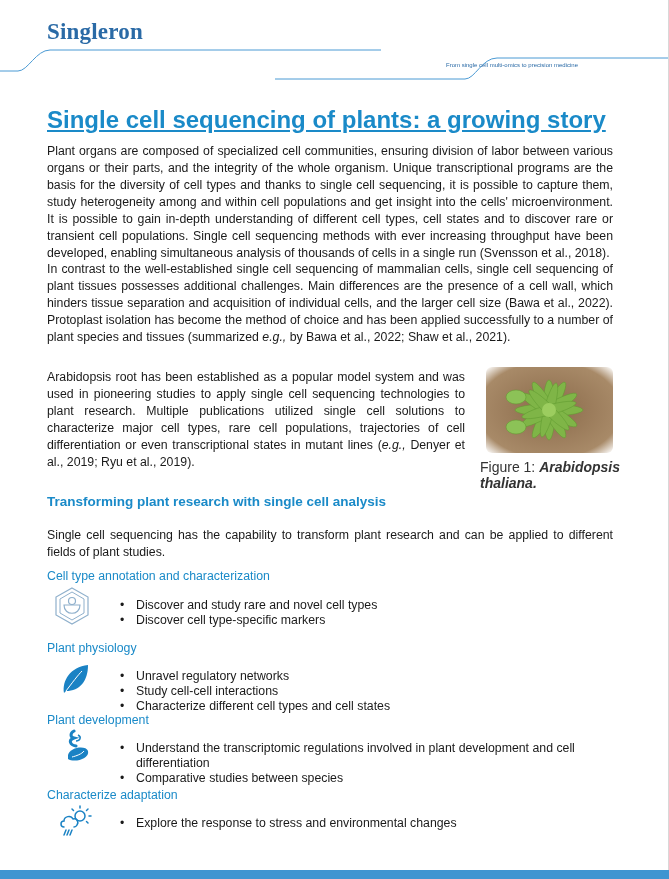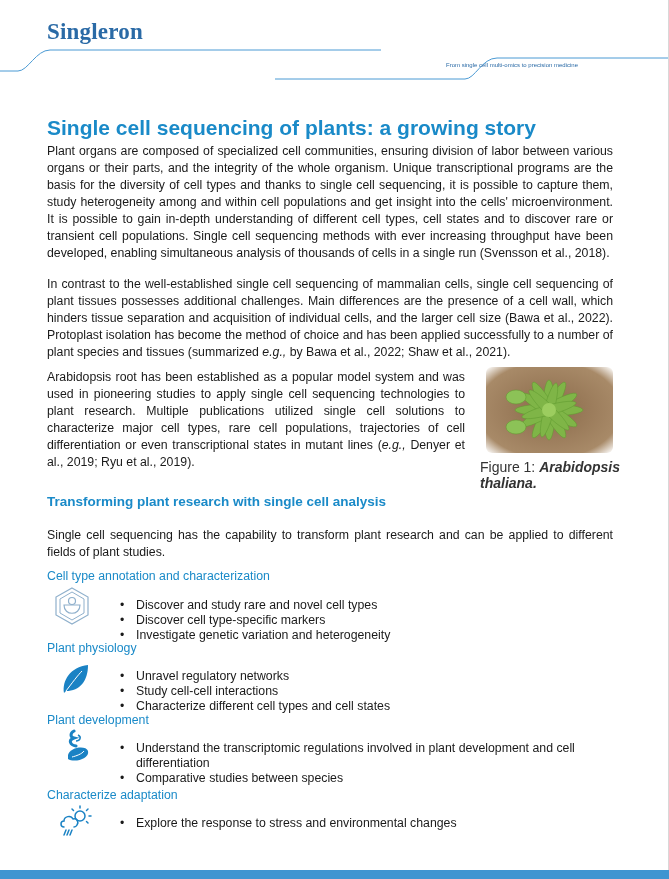--- a/index.html
+++ b/index.html
@@ -3,24 +3,24 @@
 <meta charset="utf-8">
 <style>
   html, body { margin:0; padding:0; }
   body { width:669px; height:879px; background:#ffffff; position:relative; overflow:hidden;
          font-family:"Liberation Sans", sans-serif; color:#1a1a1a; }
   .header { position:absolute; left:0; top:0; width:669px; height:100px; }
   .logo { position:absolute; left:47px; top:19px; font-family:"Liberation Serif", serif;
           font-weight:bold; font-size:23px; color:#2a6aa6; letter-spacing:0.2px;text-align:right; }
   .tagline { position:absolute; left:446px; top:62px; font-size:6px; color:#2a6aa6; }
   .right-edge { position:absolute; right:0; top:0; width:1px; height:879px; background:#d8d8d8; }
-  .title { position:absolute; left:47px; top:116px; font-size:21px; font-weight:bold; color:#1a8ac8; margin:0; }
+  .title { position:absolute; left:47px; top:106px; font-size:24px; font-weight:bold; color:#1a8ac8; margin:0;text-decoration:underline; }
   .para { position:absolute; left:47px; width:566px; font-size:12.3px; line-height:17px; text-align:justify; margin:0; }
   #p1 { top:143px; }
-  #p2 { top:276px; }
+  #p2 { top:261px; }
   #p3 { top:369px; width:418px; }
   .figure { position:absolute; left:486px; top:367px; width:127px; height:86px; border-radius:6px; overflow:hidden; }
   .fig-caption { position:absolute; left:480px; top:459px; font-size:14px; color:#333; }
   .fig-caption b { font-style:italic; }
   .h2 { position:absolute; left:47px; top:494px; font-size:13.5px; font-weight:bold; color:#1a8ac8; margin:0; }
   #p4 { top:527px; }
   .sec-label { position:absolute; left:47px; font-size:12.3px; color:#1a8ac8; }
   .bullets { position:absolute; left:108px; margin:10px; padding:0; list-style:none; font-size:12.3px; line-height:15px; width:500px; }
   .bullets li { position:relative; padding-left:18px; }
   .bullets li::before { content:"•"; position:absolute; left:2px; top:0; }
@@ -83,21 +83,20 @@
 <div class="sec-label" style="top:569px">Cell type annotation and characterization</div>
 <svg class="icon" style="left:52px;top:586px" width="40" height="40" viewBox="0 0 40 40">
   <polygon points="20,2 36,11 36,29 20,38 4,29 4,11" fill="none" stroke="#8fb0cc" stroke-width="1.2"></polygon>
   <polygon points="20,6 32,13 32,27 20,34 8,27 8,13" fill="none" stroke="#8fb0cc" stroke-width="1"></polygon>
   <circle cx="20" cy="15" r="3.5" fill="none" stroke="#8fb0cc" stroke-width="1.2"></circle>
   <path d="M12 19 C12 30 28 30 28 19 Z" fill="none" stroke="#8fb0cc" stroke-width="1.2"></path>
 </svg>
 <ul class="bullets" style="top:588px">
   <li>Discover and study rare and novel cell types</li>
   <li>Discover cell type-specific markers</li>
-  <li>Investigate genetic variation and heterogeneity</li>
 </ul>
 
 <div class="sec-label" style="top:641px">Plant physiology</div>
 <svg class="icon" style="left:60px;top:663px" width="30" height="32" viewBox="0 0 30 32">
   <path d="M4 30 C2 18 10 4 28 2 C28 18 20 28 6 28 Z" fill="#1a82c4"></path>
   <path d="M6 28 C12 20 18 12 22 8" stroke="#ffffff" stroke-width="1" fill="none"></path>
 </svg>
 <ul class="bullets" style="top:659px">
   <li>Unravel regulatory networks</li>
   <li>Study cell-cell interactions</li>

